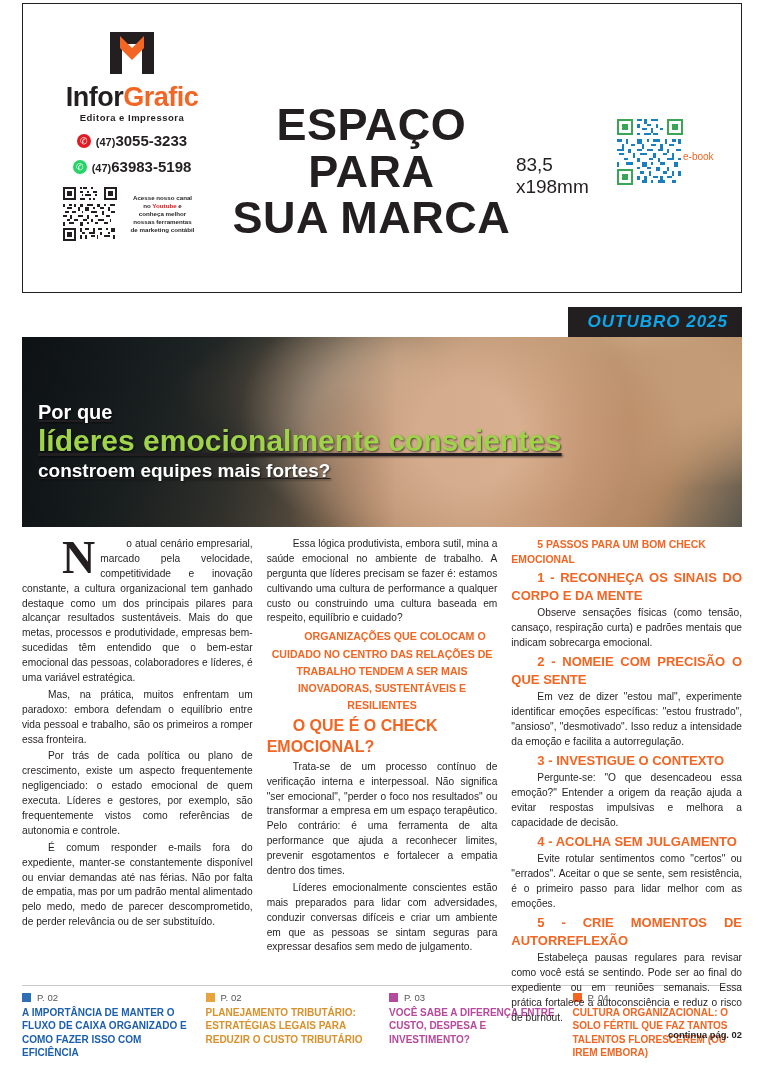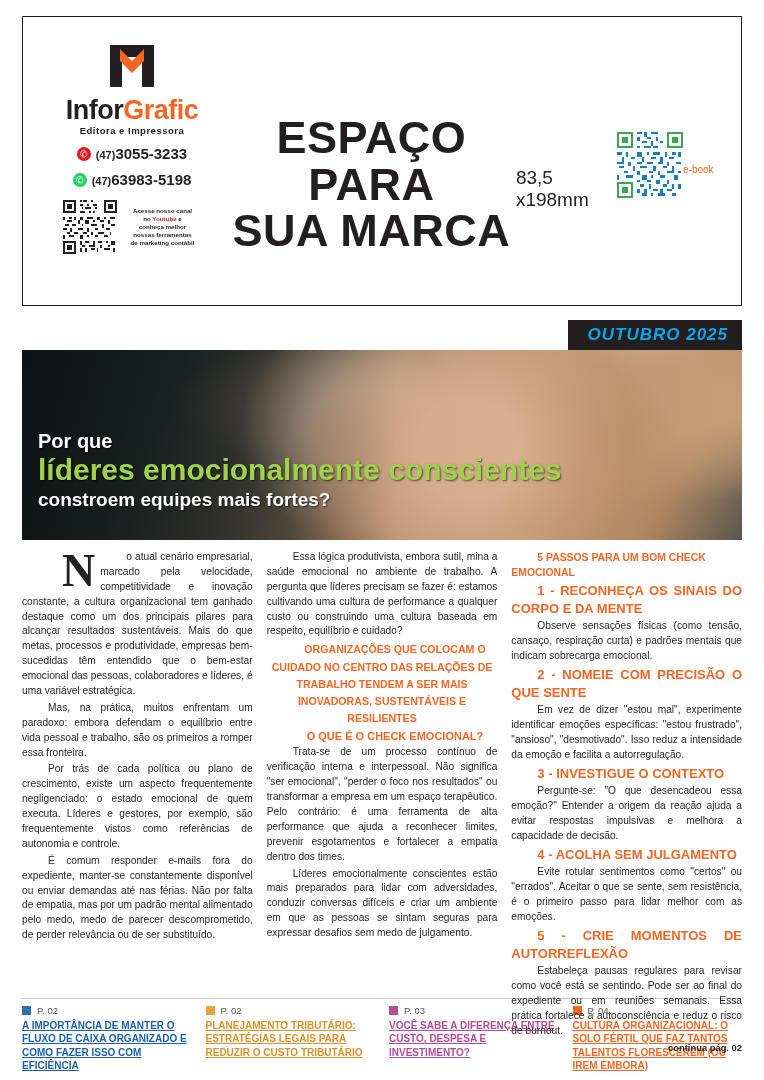--- a/index.html
+++ b/index.html
@@ -9,21 +9,21 @@
   }
   body {
     width: 764px; height: 1080px;
     font-family: "Liberation Sans", sans-serif;
     color: #231f20;
     position: relative;
     overflow: hidden;
   }
   .page {
     width: 764px; height: 1080px;
-    padding: 16px 22px 10px 22px;
+    padding: 3px 22px 10px 22px;
     position: relative;
   }
 
   
   .ad-box {
     border: 1px solid #231f20;
     height: 290px;
     display: flex;
     position: relative;
     padding: 10px 14px;
@@ -160,22 +160,23 @@
   }
   .hero-img::after {
     content:"";
     position:absolute; inset:0;
     background:
       linear-gradient(90deg, rgba(10,14,16,0.82) 0%, rgba(10,14,16,0.55) 28%, rgba(10,14,16,0.12) 52%, rgba(10,14,16,0.05) 100%);
   }
   .hero-text {
     position: absolute;
     left: 16px;
-    top: 80px;
+    top: 64px;
     z-index: 3;
+    text-decoration: underline;
   }
   .hero-k1 {
     font-size: 20px;
     font-weight: bold;
     color: #ffffff;
     text-shadow: 1px 1px 2px rgba(0,0,0,.6);
   }
   .hero-k2 {
     font-size: 30px;
     font-weight: bold;
@@ -225,25 +226,25 @@
     font-size: 10.6px;
     line-height: 1.62;
     text-align: center;
     margin: 7px 0 7px 0;
     text-indent: 0;
   }
 
   .subhead {
     color: #f26522;
     font-weight: bold;
-    font-size: 11px;
+    font-size: 16px;
     line-height: 1.3;
     margin: 7px 0 3px 0;
     text-indent: 0;
-    text-align: center;
+    text-align: left;
   }
   .num-head {
     color: #f26522;
     font-weight: bold;
     font-size: 13px;
     line-height: 1.35;
     margin: 6px 0 2px 0;
     text-indent: 26px;
     text-align: justify;
   }
@@ -277,21 +278,20 @@
     align-items: center;
     gap: 6px;
     margin-bottom: 3px;
   }
   .teaser-sq { width: 9px; height: 9px; }
   .teaser-page { font-size: 9.5px; color: #555; }
   .teaser-txt {
     font-size: 10px;
     font-weight: bold;
     line-height: 1.33;
-    text-decoration: underline;
   }
   .t1 .teaser-sq { background: #2f6fb5; } .t1 .teaser-txt { color:#1c5fae; }
   .t2 .teaser-sq { background: #e8a33d; } .t2 .teaser-txt { color:#d9912b; }
   .t3 .teaser-sq { background: #b5499b; } .t3 .teaser-txt { color:#b5499b; }
   .t4 .teaser-sq { background: #f26522; } .t4 .teaser-txt { color:#f26522; }
 </style>
 </head>
 <body>
 
 <div class="page">

